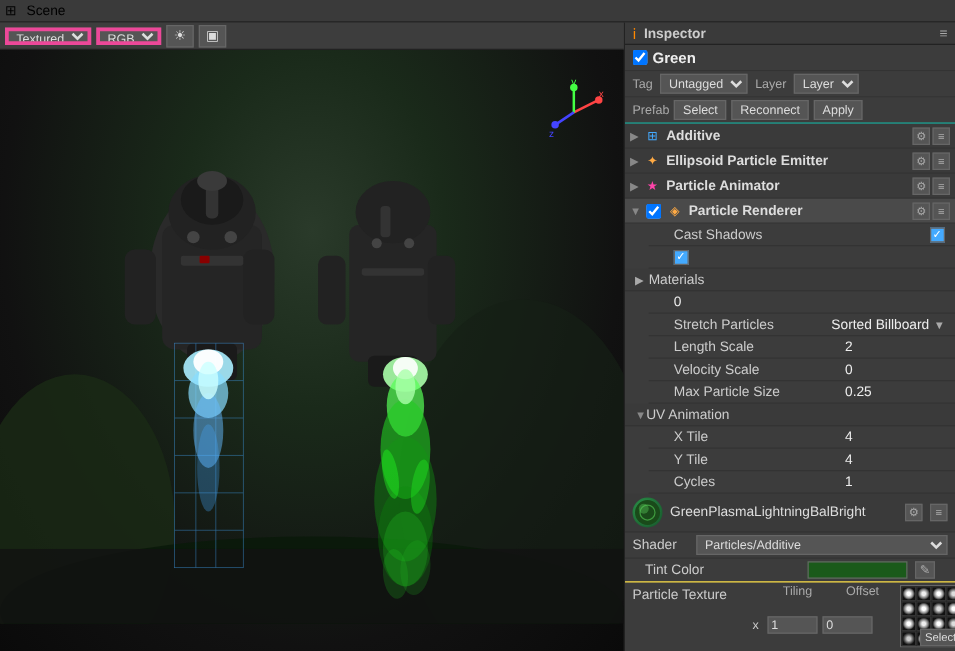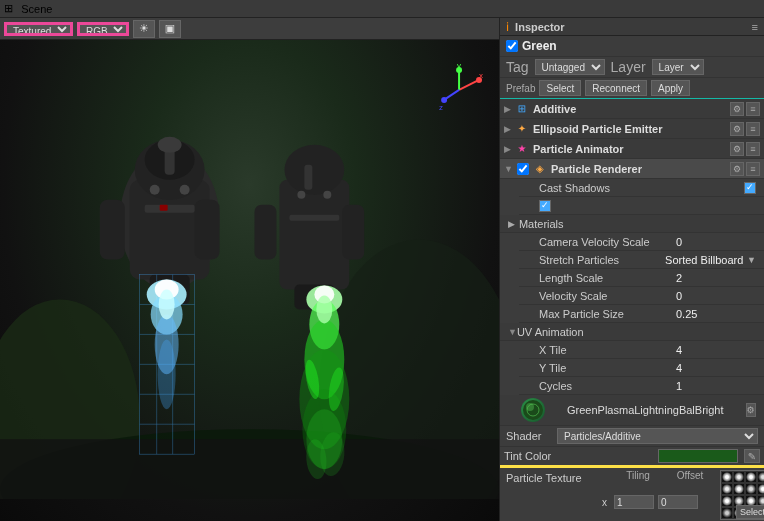--- a/index.html
+++ b/index.html
@@ -149,21 +149,21 @@
     
     .tag-layer-row {
       display: flex;
       align-items: center;
       padding: 2px 6px;
       gap: 6px;
       background: #3c3c3c;
       border-bottom: 1px solid #333;
     }
 
-    .tag-label { color: #aaa; font-size: 14px; text-align: center; }
+    .tag-label { color: #aaa; font-size: 10px; text-align: center; }
 
     .small-select {
       background: #555;
       color: #ddd;
       border: 1px solid #666;
       font-size: 10px;
       height: 16px;
       padding: 0 2px;
     }
 
@@ -291,22 +291,22 @@
       align-items: center;
       padding: 1px 8px;
       min-height: 18px;
       background: #3a3a3a;
       border-bottom: 1px solid #333;
     }
 
     .material-header-row {
       display: flex;
       align-items: center;
-      padding: 3px 21px;
-      gap: 22px;
+      padding: 3px 6px;
+      gap: 6px;
       background: #3a3a3a;
       border-bottom: 1px solid #333;
     }
 
     .material-icon {
       width: 24px;
       height: 24px;
       border-radius: 50%;
       background: radial-gradient(circle at 40% 40%, #3a5, #142);
       display: flex;
@@ -341,23 +341,23 @@
       font-size: 10px;
       height: 16px;
       flex: 1;
       padding: 0 2px;
     }
 
     
     .tint-row {
       display: flex;
       align-items: center;
-      padding: 2px 4px;
+      padding: 2px 16px;
       gap: 6px;
-      border-bottom: 3px solid #fde047;
+      border-bottom: 1px solid #fde047;
     }
 
     .tint-label {
       color: #ccc;
       font-size: 11px;
       flex: 1;
     }
 
     .tint-color-box {
       width: 80px;
@@ -723,21 +723,20 @@
       <div class="prop-row">
         <span class="checked-box"></span>
       </div>
 
       <div class="section-header">
         <span class="section-arrow">▶</span>
         <span class="section-label">Materials</span>
       </div>
 
       <div class="prop-row">
-        <span class="prop-label">Camera Velocity Scale</span>
         <span class="prop-value">0</span>
       </div>
 
       <div class="prop-row">
         <span class="prop-label">Stretch Particles</span>
         <div style="display:flex;align-items:center;gap:2px;">
           <span class="prop-value">Sorted Billboard</span>
           <span style="color:#aaa;font-size:9px;">▼</span>
         </div>
       </div>

